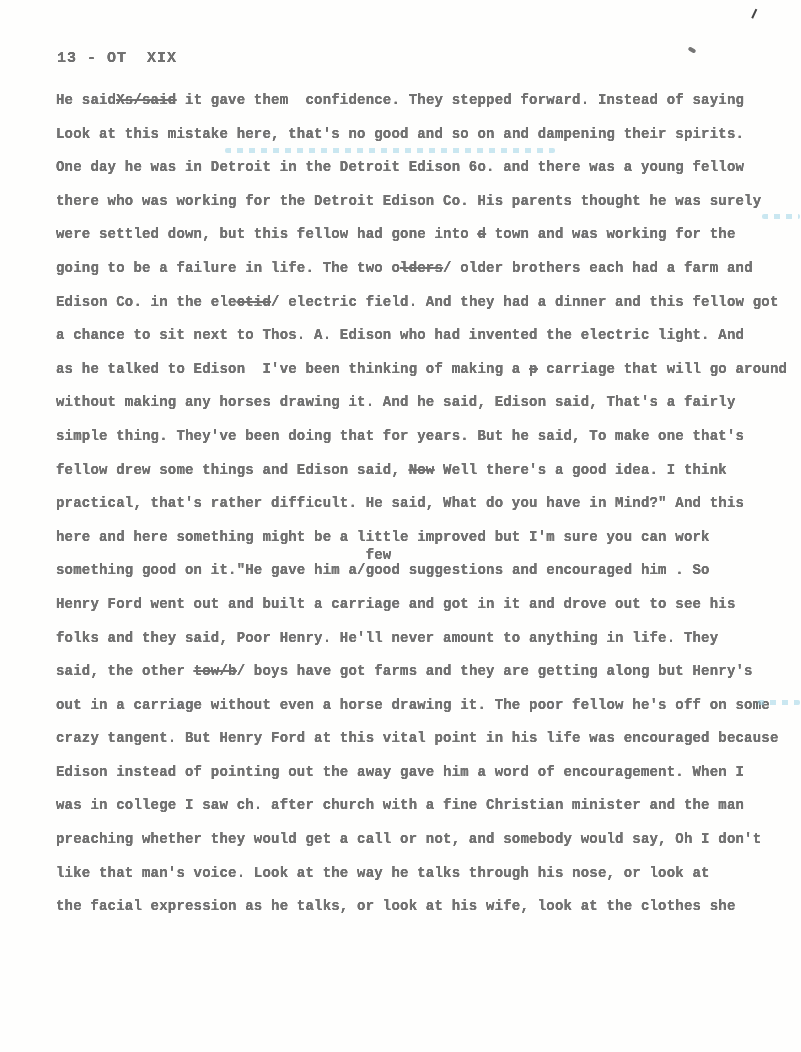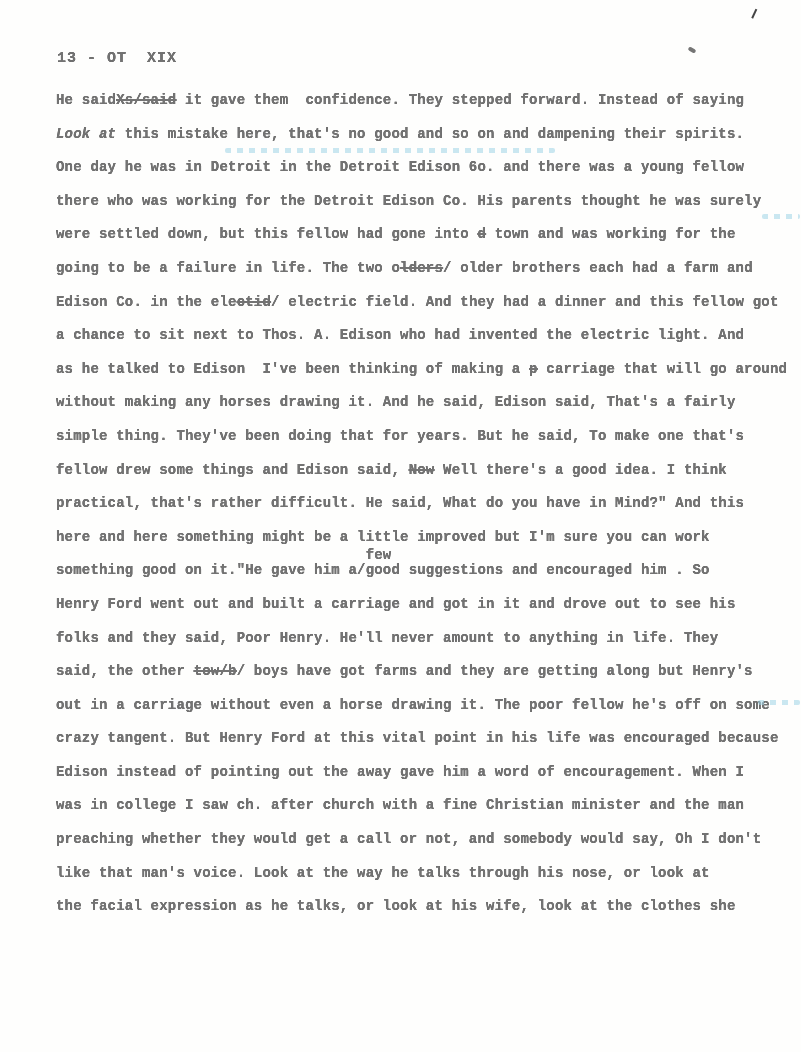--- a/index.html
+++ b/index.html
@@ -26,21 +26,21 @@
   }
   .line{
     height:33.6px;line-height:33.6px;white-space:pre;
     letter-spacing:0.2px;
   }
   .line span{white-space:pre;}
   .strike{
     text-decoration:line-through;
     text-decoration-thickness:2px;
   }
-  .italic{font-style:italic;}
+  .italic{}
   .above{
     display:inline-block;width:0;overflow:visible;white-space:nowrap;
     transform:translateY(-15px);
   }
   
   .mark{position:absolute;pointer-events:none;}
   .tick{width:6px;height:10px;border-left:2px solid #444;transform:rotate(25deg);}
   .dot{width:8px;height:4px;background:#3a3a3a;border-radius:2px;transform:rotate(30deg);opacity:.7;}
   .smudge{
     height:5px;opacity:.55;border-radius:2px;

